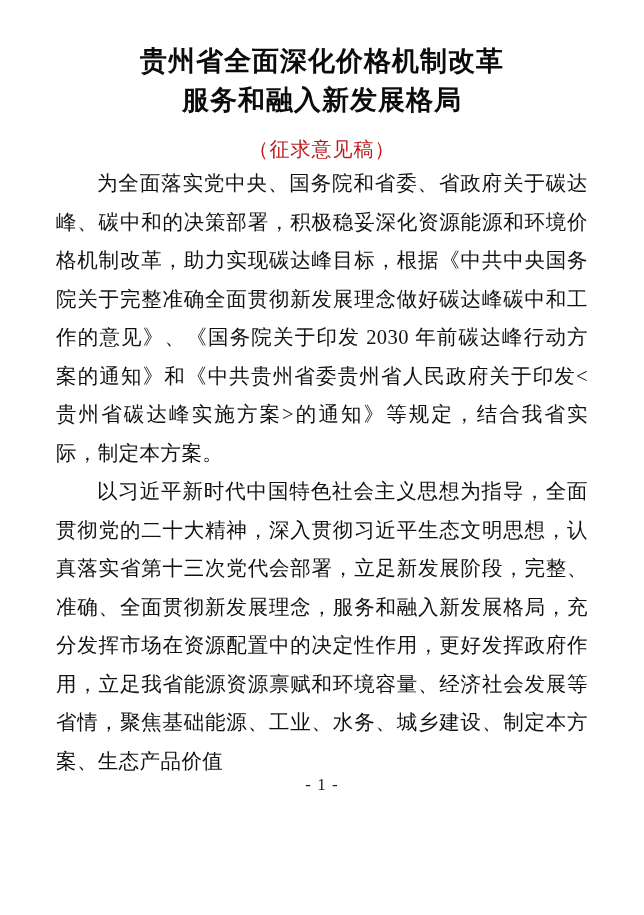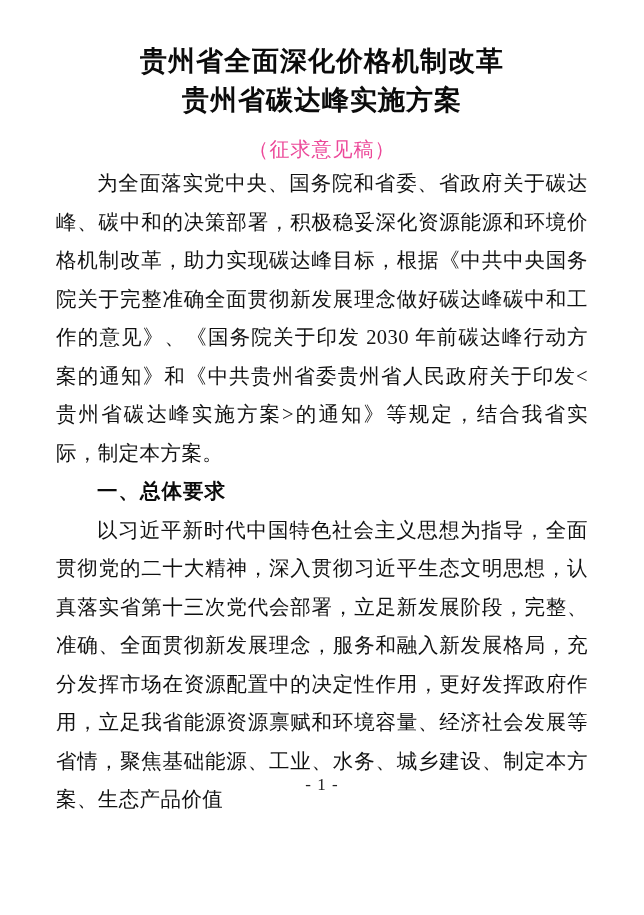--- a/index.html
+++ b/index.html
@@ -31,21 +31,21 @@
     font-size: 27px;
     line-height: 39px;
     letter-spacing: 1px;
     color: #0b0b0b;
   }
   .doc-subtitle {
     margin-top: 14px;
     font-size: 20px;
     line-height: 30px;
     letter-spacing: 1px;
-    color: #ec4899;
+    color: #b91c1c;
   }
   .body-block {
   }
   p.para {
     margin: 0;
     font-size: 20.5px;
     line-height: 38.5px;
     text-align: justify;
     text-justify: inter-ideograph;
     text-indent: 2em;
@@ -72,25 +72,24 @@
     letter-spacing: 1px;
   }
 </style>
 </head>
 <body>
 
 <div class="page">
 
   <div class="title-block">
     <div class="doc-title-line">贵州省全面深化价格机制改革</div>
-    <div class="doc-title-line">贵州省碳达峰实施方案</div>
+    <div class="doc-title-line">服务和融入新发展格局</div>
     <div class="doc-subtitle">（征求意见稿）</div>
   </div>
 
   <div class="body-block">
     <p class="para">为全面落实党中央、国务院和省委、省政府关于碳达峰、碳中和的决策部署，积极稳妥深化资源能源和环境价格机制改革，助力实现碳达峰目标，根据《中共中央国务院关于完整准确全面贯彻新发展理念做好碳达峰碳中和工作的意见》、《国务院关于印发 2030 年前碳达峰行动方案的通知》和《中共贵州省委贵州省人民政府关于印发&lt;贵州省碳达峰实施方案&gt;的通知》等规定，结合我省实际，制定本方案。</p>
-    <p class="heading">一、总体要求</p>
     <p class="para">以习近平新时代中国特色社会主义思想为指导，全面贯彻党的二十大精神，深入贯彻习近平生态文明思想，认真落实省第十三次党代会部署，立足新发展阶段，完整、准确、全面贯彻新发展理念，服务和融入新发展格局，充分发挥市场在资源配置中的决定性作用，更好发挥政府作用，立足我省能源资源禀赋和环境容量、经济社会发展等省情，聚焦基础能源、工业、水务、城乡建设、制定本方案、生态产品价值</p>
   </div>
 
   <div class="page-number">- 1 -</div>
 
 </div>
 
 </body></html>

